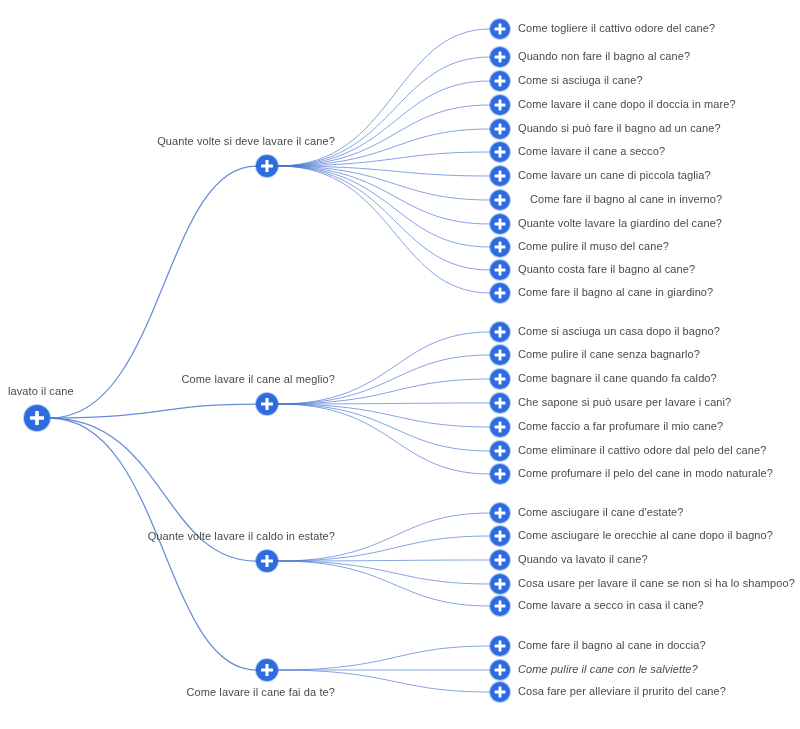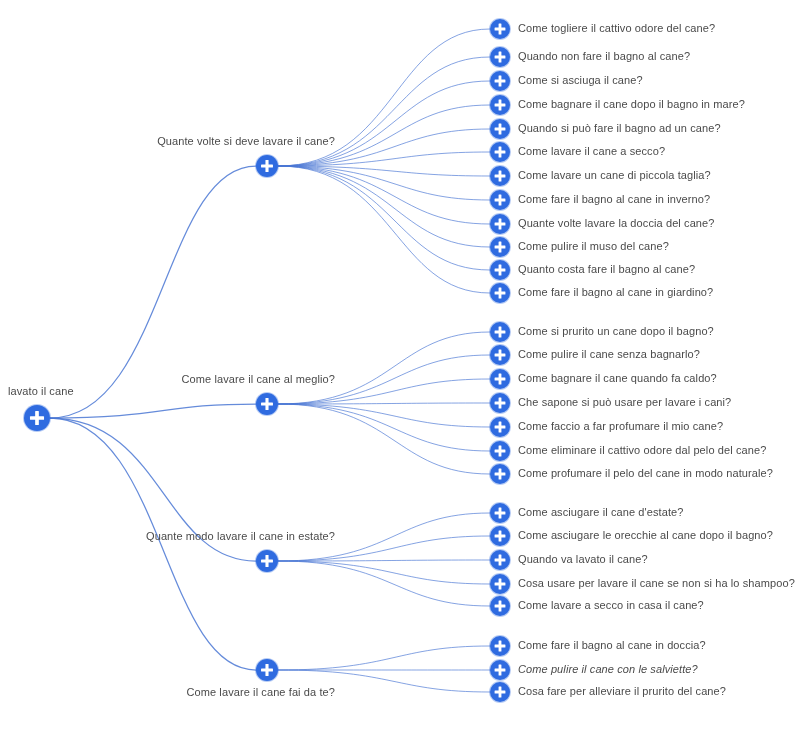--- a/index.html
+++ b/index.html
@@ -112,21 +112,21 @@
           <rect x="10.3" y="5.5" width="3.4" height="13" rx="0.6" fill="#ffffff"></rect>
         </svg>
       </div>
       <div class="node-label label-right" style="color: rgb(74, 74, 74); left: 518px; top: 74px;">Come si asciuga il cane?</div>
       <div class="node" style="left: 490px; top: 95px; width: 20px; height: 20px; background: rgb(47, 107, 224);">
         <svg width="20" height="20" viewBox="0 0 24 24">
           <rect x="5.5" y="10.3" width="13" height="3.4" rx="0.6" fill="#ffffff"></rect>
           <rect x="10.3" y="5.5" width="3.4" height="13" rx="0.6" fill="#ffffff"></rect>
         </svg>
       </div>
-      <div class="node-label label-right" style="color: rgb(74, 74, 74); left: 518px; top: 98px;">Come bagnare il cane dopo il bagno in mare?</div>
+      <div class="node-label label-right" style="color: rgb(74, 74, 74); left: 518px; top: 98px;">Come lavare il cane dopo il doccia in mare?</div>
       <div class="node" style="left: 490px; top: 119px; width: 20px; height: 20px; background: rgb(47, 107, 224);">
         <svg width="20" height="20" viewBox="0 0 24 24">
           <rect x="5.5" y="10.3" width="13" height="3.4" rx="0.6" fill="#ffffff"></rect>
           <rect x="10.3" y="5.5" width="3.4" height="13" rx="0.6" fill="#ffffff"></rect>
         </svg>
       </div>
       <div class="node-label label-right" style="color: rgb(74, 74, 74); left: 518px; top: 122px;">Quando si può fare il bagno ad un cane?</div>
       <div class="node" style="left: 490px; top: 142px; width: 20px; height: 20px; background: rgb(47, 107, 224);">
         <svg width="20" height="20" viewBox="0 0 24 24">
           <rect x="5.5" y="10.3" width="13" height="3.4" rx="0.6" fill="#ffffff"></rect>
@@ -140,28 +140,28 @@
           <rect x="10.3" y="5.5" width="3.4" height="13" rx="0.6" fill="#ffffff"></rect>
         </svg>
       </div>
       <div class="node-label label-right" style="color: rgb(74, 74, 74); left: 518px; top: 169px;">Come lavare un cane di piccola taglia?</div>
       <div class="node" style="left: 490px; top: 190px; width: 20px; height: 20px; background: rgb(47, 107, 224);">
         <svg width="20" height="20" viewBox="0 0 24 24">
           <rect x="5.5" y="10.3" width="13" height="3.4" rx="0.6" fill="#ffffff"></rect>
           <rect x="10.3" y="5.5" width="3.4" height="13" rx="0.6" fill="#ffffff"></rect>
         </svg>
       </div>
-      <div class="node-label label-right" style="color: rgb(74, 74, 74); left: 518px; top: 193px;">Come fare il bagno al cane in inverno?</div>
+      <div class="node-label label-right" style="color: rgb(74, 74, 74); left: 530px; top: 193px;">Come fare il bagno al cane in inverno?</div>
       <div class="node" style="left: 490px; top: 214px; width: 20px; height: 20px; background: rgb(47, 107, 224);">
         <svg width="20" height="20" viewBox="0 0 24 24">
           <rect x="5.5" y="10.3" width="13" height="3.4" rx="0.6" fill="#ffffff"></rect>
           <rect x="10.3" y="5.5" width="3.4" height="13" rx="0.6" fill="#ffffff"></rect>
         </svg>
       </div>
-      <div class="node-label label-right" style="color: rgb(74, 74, 74); left: 518px; top: 217px;">Quante volte lavare la doccia del cane?</div>
+      <div class="node-label label-right" style="color: rgb(74, 74, 74); left: 518px; top: 217px;">Quante volte lavare la giardino del cane?</div>
       <div class="node" style="left: 490px; top: 237px; width: 20px; height: 20px; background: rgb(47, 107, 224);">
         <svg width="20" height="20" viewBox="0 0 24 24">
           <rect x="5.5" y="10.3" width="13" height="3.4" rx="0.6" fill="#ffffff"></rect>
           <rect x="10.3" y="5.5" width="3.4" height="13" rx="0.6" fill="#ffffff"></rect>
         </svg>
       </div>
       <div class="node-label label-right" style="color: rgb(74, 74, 74); left: 518px; top: 240px;">Come pulire il muso del cane?</div>
       <div class="node" style="left: 490px; top: 260px; width: 20px; height: 20px; background: rgb(47, 107, 224);">
         <svg width="20" height="20" viewBox="0 0 24 24">
           <rect x="5.5" y="10.3" width="13" height="3.4" rx="0.6" fill="#ffffff"></rect>
@@ -182,21 +182,21 @@
           <rect x="10.3" y="5.5" width="3.4" height="13" rx="0.6" fill="#ffffff"></rect>
         </svg>
       </div>
       <div class="node-label label-above" style="color: rgb(74, 74, 74); left: auto; top: 373px; right: 465px;">Come lavare il cane al meglio?</div>
       <div class="node" style="left: 490px; top: 322px; width: 20px; height: 20px; background: rgb(47, 107, 224);">
         <svg width="20" height="20" viewBox="0 0 24 24">
           <rect x="5.5" y="10.3" width="13" height="3.4" rx="0.6" fill="#ffffff"></rect>
           <rect x="10.3" y="5.5" width="3.4" height="13" rx="0.6" fill="#ffffff"></rect>
         </svg>
       </div>
-      <div class="node-label label-right" style="color: rgb(74, 74, 74); left: 518px; top: 325px;">Come si prurito un cane dopo il bagno?</div>
+      <div class="node-label label-right" style="color: rgb(74, 74, 74); left: 518px; top: 325px;">Come si asciuga un casa dopo il bagno?</div>
       <div class="node" style="left: 490px; top: 345px; width: 20px; height: 20px; background: rgb(47, 107, 224);">
         <svg width="20" height="20" viewBox="0 0 24 24">
           <rect x="5.5" y="10.3" width="13" height="3.4" rx="0.6" fill="#ffffff"></rect>
           <rect x="10.3" y="5.5" width="3.4" height="13" rx="0.6" fill="#ffffff"></rect>
         </svg>
       </div>
       <div class="node-label label-right" style="color: rgb(74, 74, 74); left: 518px; top: 348px;">Come pulire il cane senza bagnarlo?</div>
       <div class="node" style="left: 490px; top: 369px; width: 20px; height: 20px; background: rgb(47, 107, 224);">
         <svg width="20" height="20" viewBox="0 0 24 24">
           <rect x="5.5" y="10.3" width="13" height="3.4" rx="0.6" fill="#ffffff"></rect>
@@ -231,21 +231,21 @@
           <rect x="10.3" y="5.5" width="3.4" height="13" rx="0.6" fill="#ffffff"></rect>
         </svg>
       </div>
       <div class="node-label label-right" style="color: rgb(74, 74, 74); left: 518px; top: 467px;">Come profumare il pelo del cane in modo naturale?</div>
       <div class="node" style="left: 256px; top: 550px; width: 22px; height: 22px; background: rgb(47, 107, 224);">
         <svg width="22" height="22" viewBox="0 0 24 24">
           <rect x="5.5" y="10.3" width="13" height="3.4" rx="0.6" fill="#ffffff"></rect>
           <rect x="10.3" y="5.5" width="3.4" height="13" rx="0.6" fill="#ffffff"></rect>
         </svg>
       </div>
-      <div class="node-label label-above" style="color: rgb(74, 74, 74); left: auto; top: 530px; right: 465px;">Quante modo lavare il cane in estate?</div>
+      <div class="node-label label-above" style="color: rgb(74, 74, 74); left: auto; top: 530px; right: 465px;">Quante volte lavare il caldo in estate?</div>
       <div class="node" style="left: 490px; top: 503px; width: 20px; height: 20px; background: rgb(47, 107, 224);">
         <svg width="20" height="20" viewBox="0 0 24 24">
           <rect x="5.5" y="10.3" width="13" height="3.4" rx="0.6" fill="#ffffff"></rect>
           <rect x="10.3" y="5.5" width="3.4" height="13" rx="0.6" fill="#ffffff"></rect>
         </svg>
       </div>
       <div class="node-label label-right" style="color: rgb(74, 74, 74); left: 518px; top: 506px;">Come asciugare il cane d'estate?</div>
       <div class="node" style="left: 490px; top: 526px; width: 20px; height: 20px; background: rgb(47, 107, 224);">
         <svg width="20" height="20" viewBox="0 0 24 24">
           <rect x="5.5" y="10.3" width="13" height="3.4" rx="0.6" fill="#ffffff"></rect>

